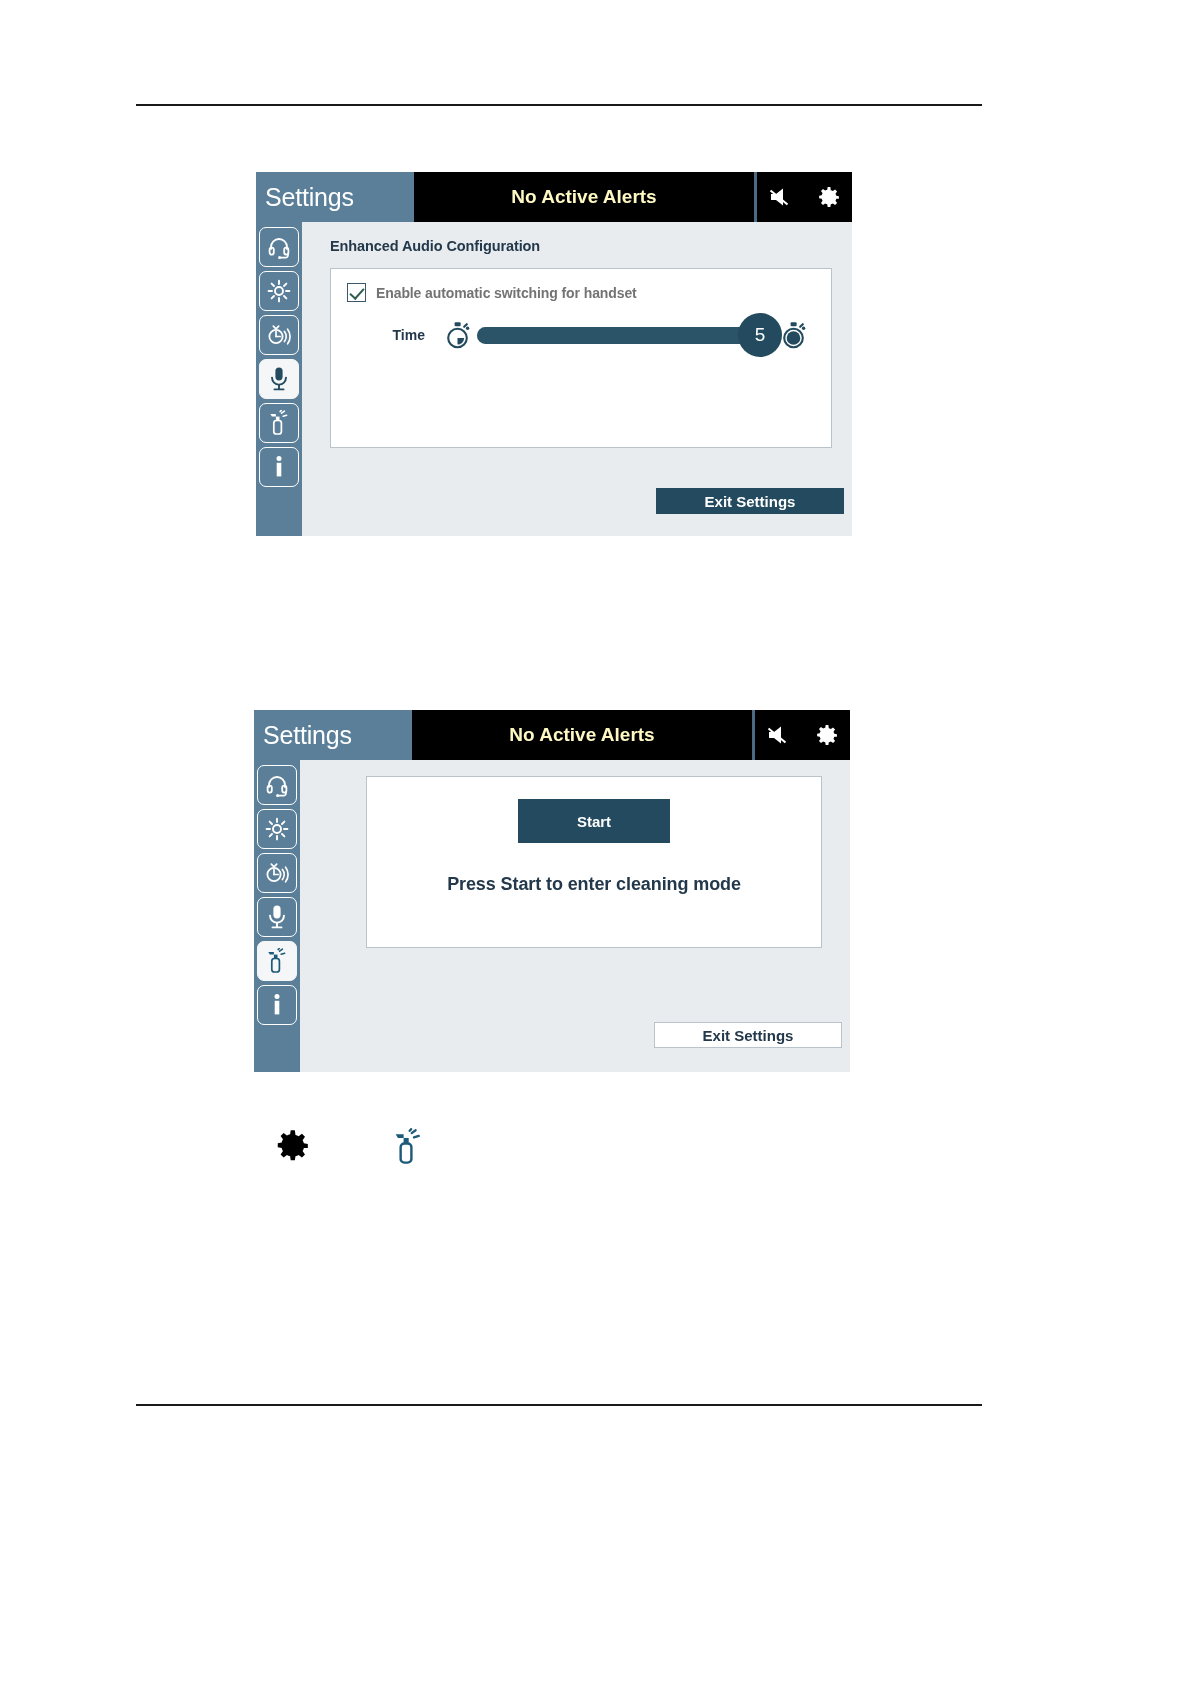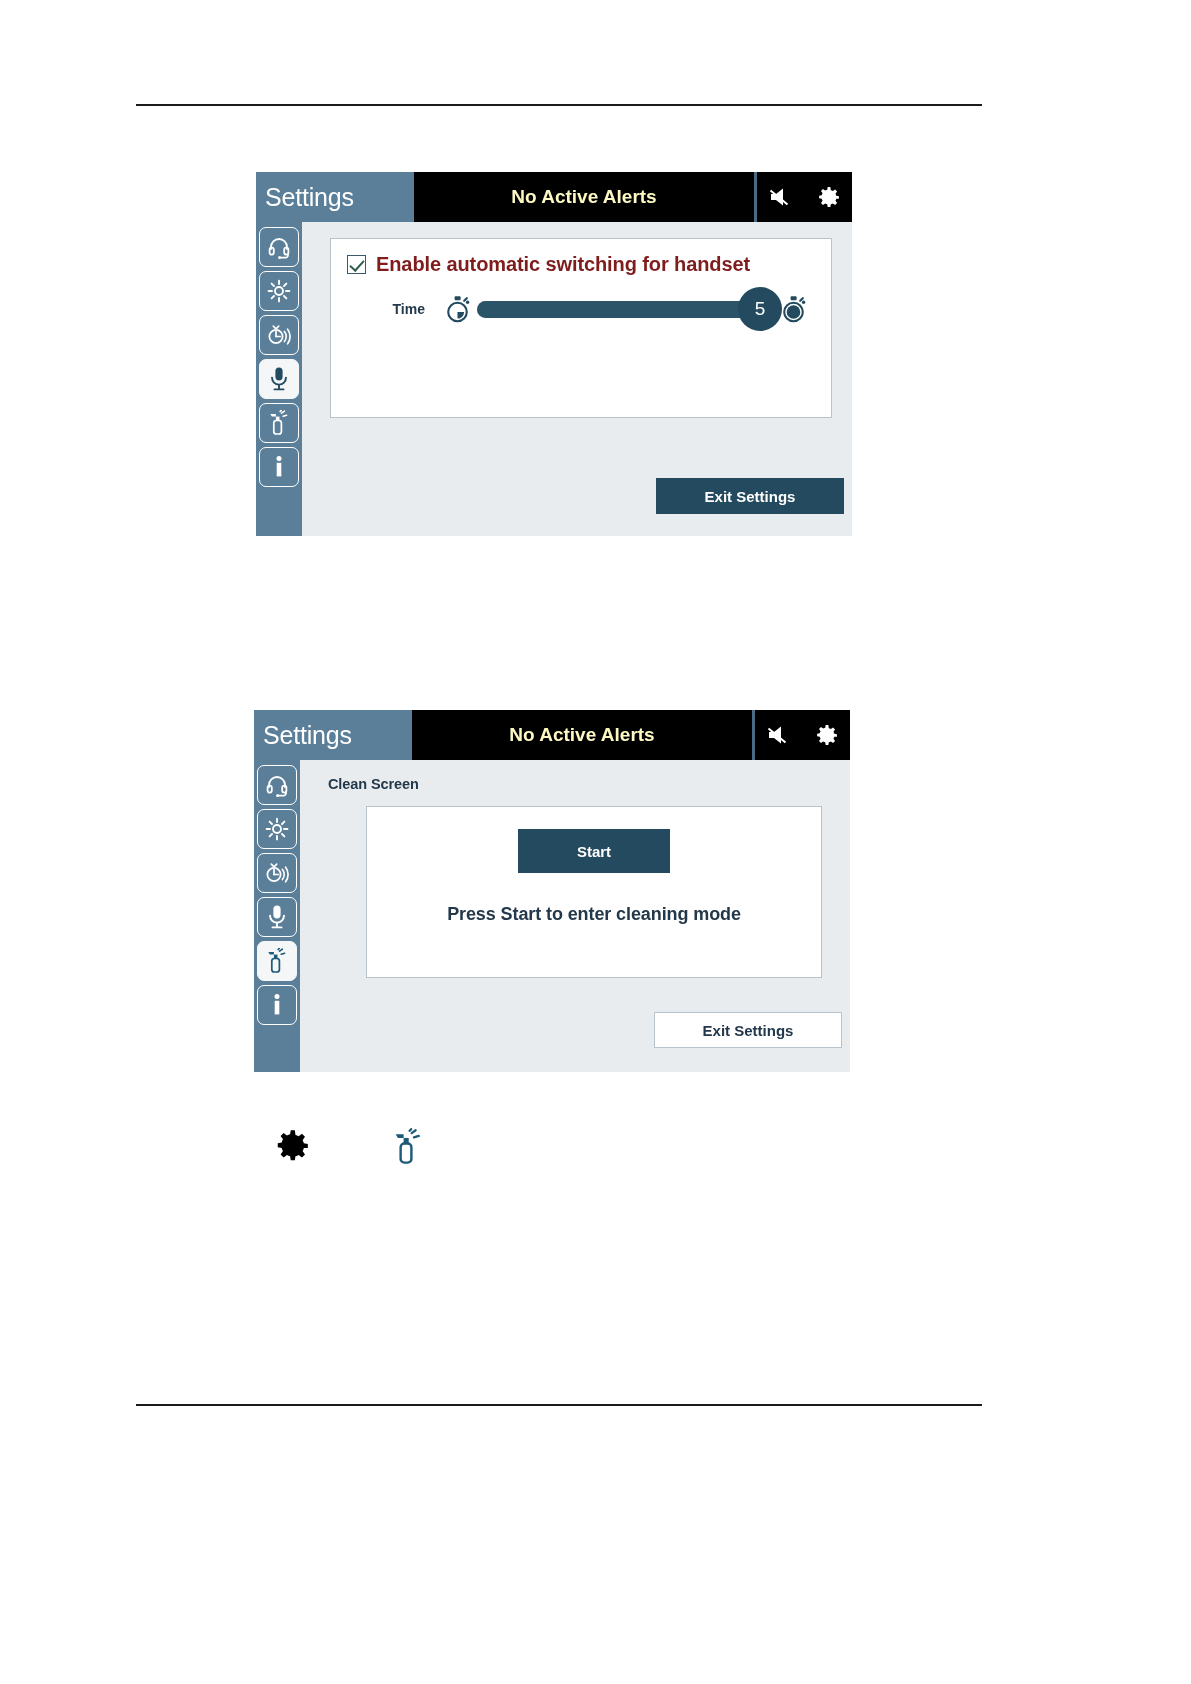--- a/index.html
+++ b/index.html
@@ -164,23 +164,23 @@
     position: absolute;
     left: 5px;
     top: 1px;
     width: 6px;
     height: 12px;
     border: solid #2e5d4e;
     border-width: 0 2.4px 2.4px 0;
     transform: rotate(42deg);
   }
   .check-label {
-    font-size: 20px;
-    font-weight: bold;
-    color: #7f1d1d;
+    font-size: 14px;
+    font-weight: bold;
+    color: #737373;
     letter-spacing: -0.1px;
   }
 
   
   .slider-row {
     display: flex;
     align-items: center;
     height: 46px;
     margin-top: 10px;
   }
@@ -237,21 +237,21 @@
     display: flex;
     align-items: center;
     justify-content: center;
     transform: translateX(-50%);
   }
 
   
   .exit-btn {
     position: absolute;
     width: 188px;
-    height: 36px;
+    height: 26px;
     display: flex;
     align-items: center;
     justify-content: center;
     font-size: 15px;
     font-weight: bold;
     box-sizing: border-box;
   }
   .exit-btn.dark {
     background: #234a5e;
     color: #ffffff;
@@ -379,20 +379,21 @@
       </div>
       <div class="side-item">
         <svg width="12" height="24" viewBox="0 0 12 24">
           <circle cx="6" cy="3.4" r="2.5" fill="#ffffff"></circle>
           <rect x="3.7" y="7.8" width="4.6" height="13.6" fill="#ffffff"></rect>
         </svg>
       </div>
     </div>
 
     <div class="content">
+      <div class="section-title">Enhanced Audio Configuration</div>
 
       <div class="card">
 
         <div class="check-row">
           <span class="checkbox"></span>
           <span class="check-label">Enable automatic switching for handset</span>
         </div>
 
 
         <div class="slider-row">
@@ -507,21 +508,20 @@
       </div>
       <div class="side-item">
         <svg width="12" height="24" viewBox="0 0 12 24">
           <circle cx="6" cy="3.4" r="2.5" fill="#ffffff"></circle>
           <rect x="3.7" y="7.8" width="4.6" height="13.6" fill="#ffffff"></rect>
         </svg>
       </div>
     </div>
 
     <div class="content">
-      <div class="section-title">Clean Screen</div>
 
       <div class="card">
         <div class="start-btn">Start</div>
         <div class="hint-text">Press Start to enter cleaning mode</div>
       </div>
 
       <div class="exit-btn light">Exit Settings</div>
     </div>
   </div>
 </div>

